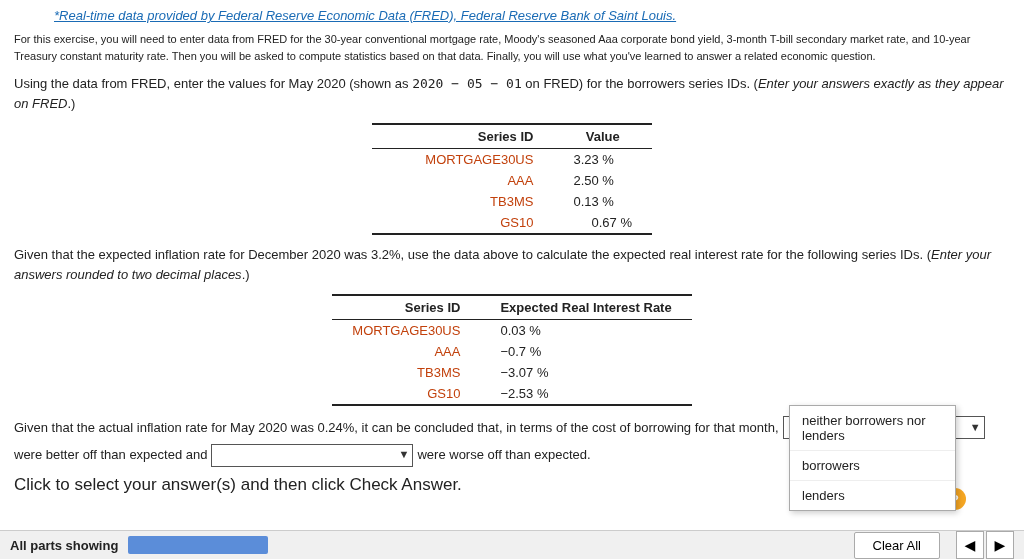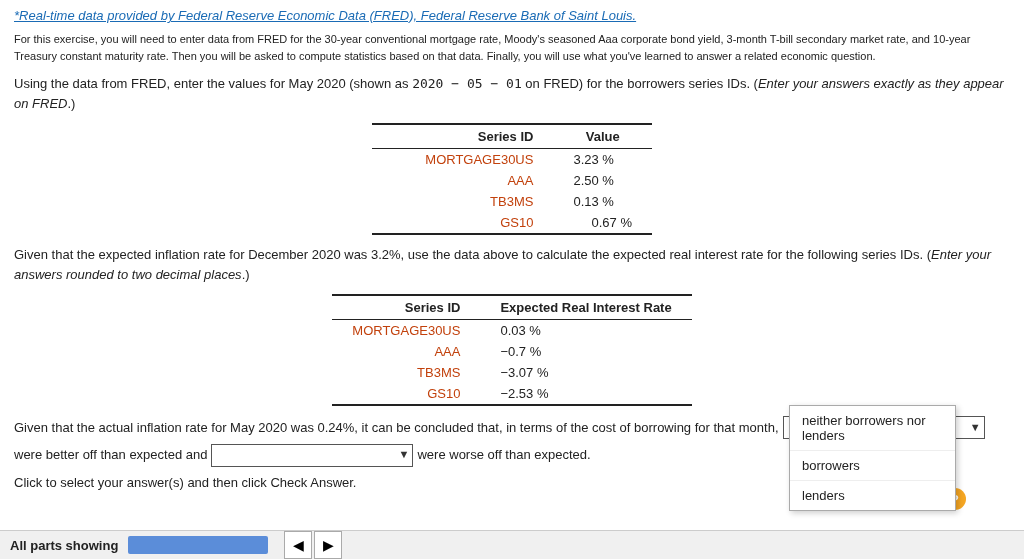--- a/index.html
+++ b/index.html
@@ -15,20 +15,21 @@
     }
     .page-content {
       padding: 8px 14px 10px 14px;
     }
     .fred-link {
       color: #1a6bb5;
       font-style: italic;
       font-size: 13px;
       margin-bottom: 8px;
       display: block;
+      margin-left: 40px;
     }
     .intro-text {
       font-size: 11px;
       margin-bottom: 10px;
       line-height: 1.5;
     }
     .instruction-text {
       font-size: 13px;
       margin-bottom: 10px;
       line-height: 1.5;
@@ -144,21 +145,21 @@
       cursor: pointer;
     }
     .dropdown-arrow {
       position: absolute;
       right: 4px;
       pointer-events: none;
       font-size: 11px;
       color: #333;
     }
     .click-instruction {
-      font-size: 13px;
+      font-size: 17px;
       margin-bottom: 6px;
     }
     .dropdown-popup {
       position: absolute;
       top: 405px;
       right: 68px;
       width: 167px;
       background: #fff;
       border: 1px solid #aaa;
       box-shadow: 2px 2px 6px rgba(0,0,0,0.2);
@@ -297,17 +298,18 @@
   </div>
 </div>
 
 <div style="position:absolute; top:488px; right:58px; display:flex; align-items:center;">
   <div class="help-icon">?</div>
 </div>
 
 <div class="bottom-bar">
   <span class="all-parts-label">All parts showing</span>
   <div class="progress-bar"></div>
+  <button class="clear-all-btn">Clear All</button>
   <div class="right-nav-group">
     <button class="nav-btn">◀</button>
     <button class="nav-btn">▶</button>
   </div>
 </div>
 
 </body></html>

